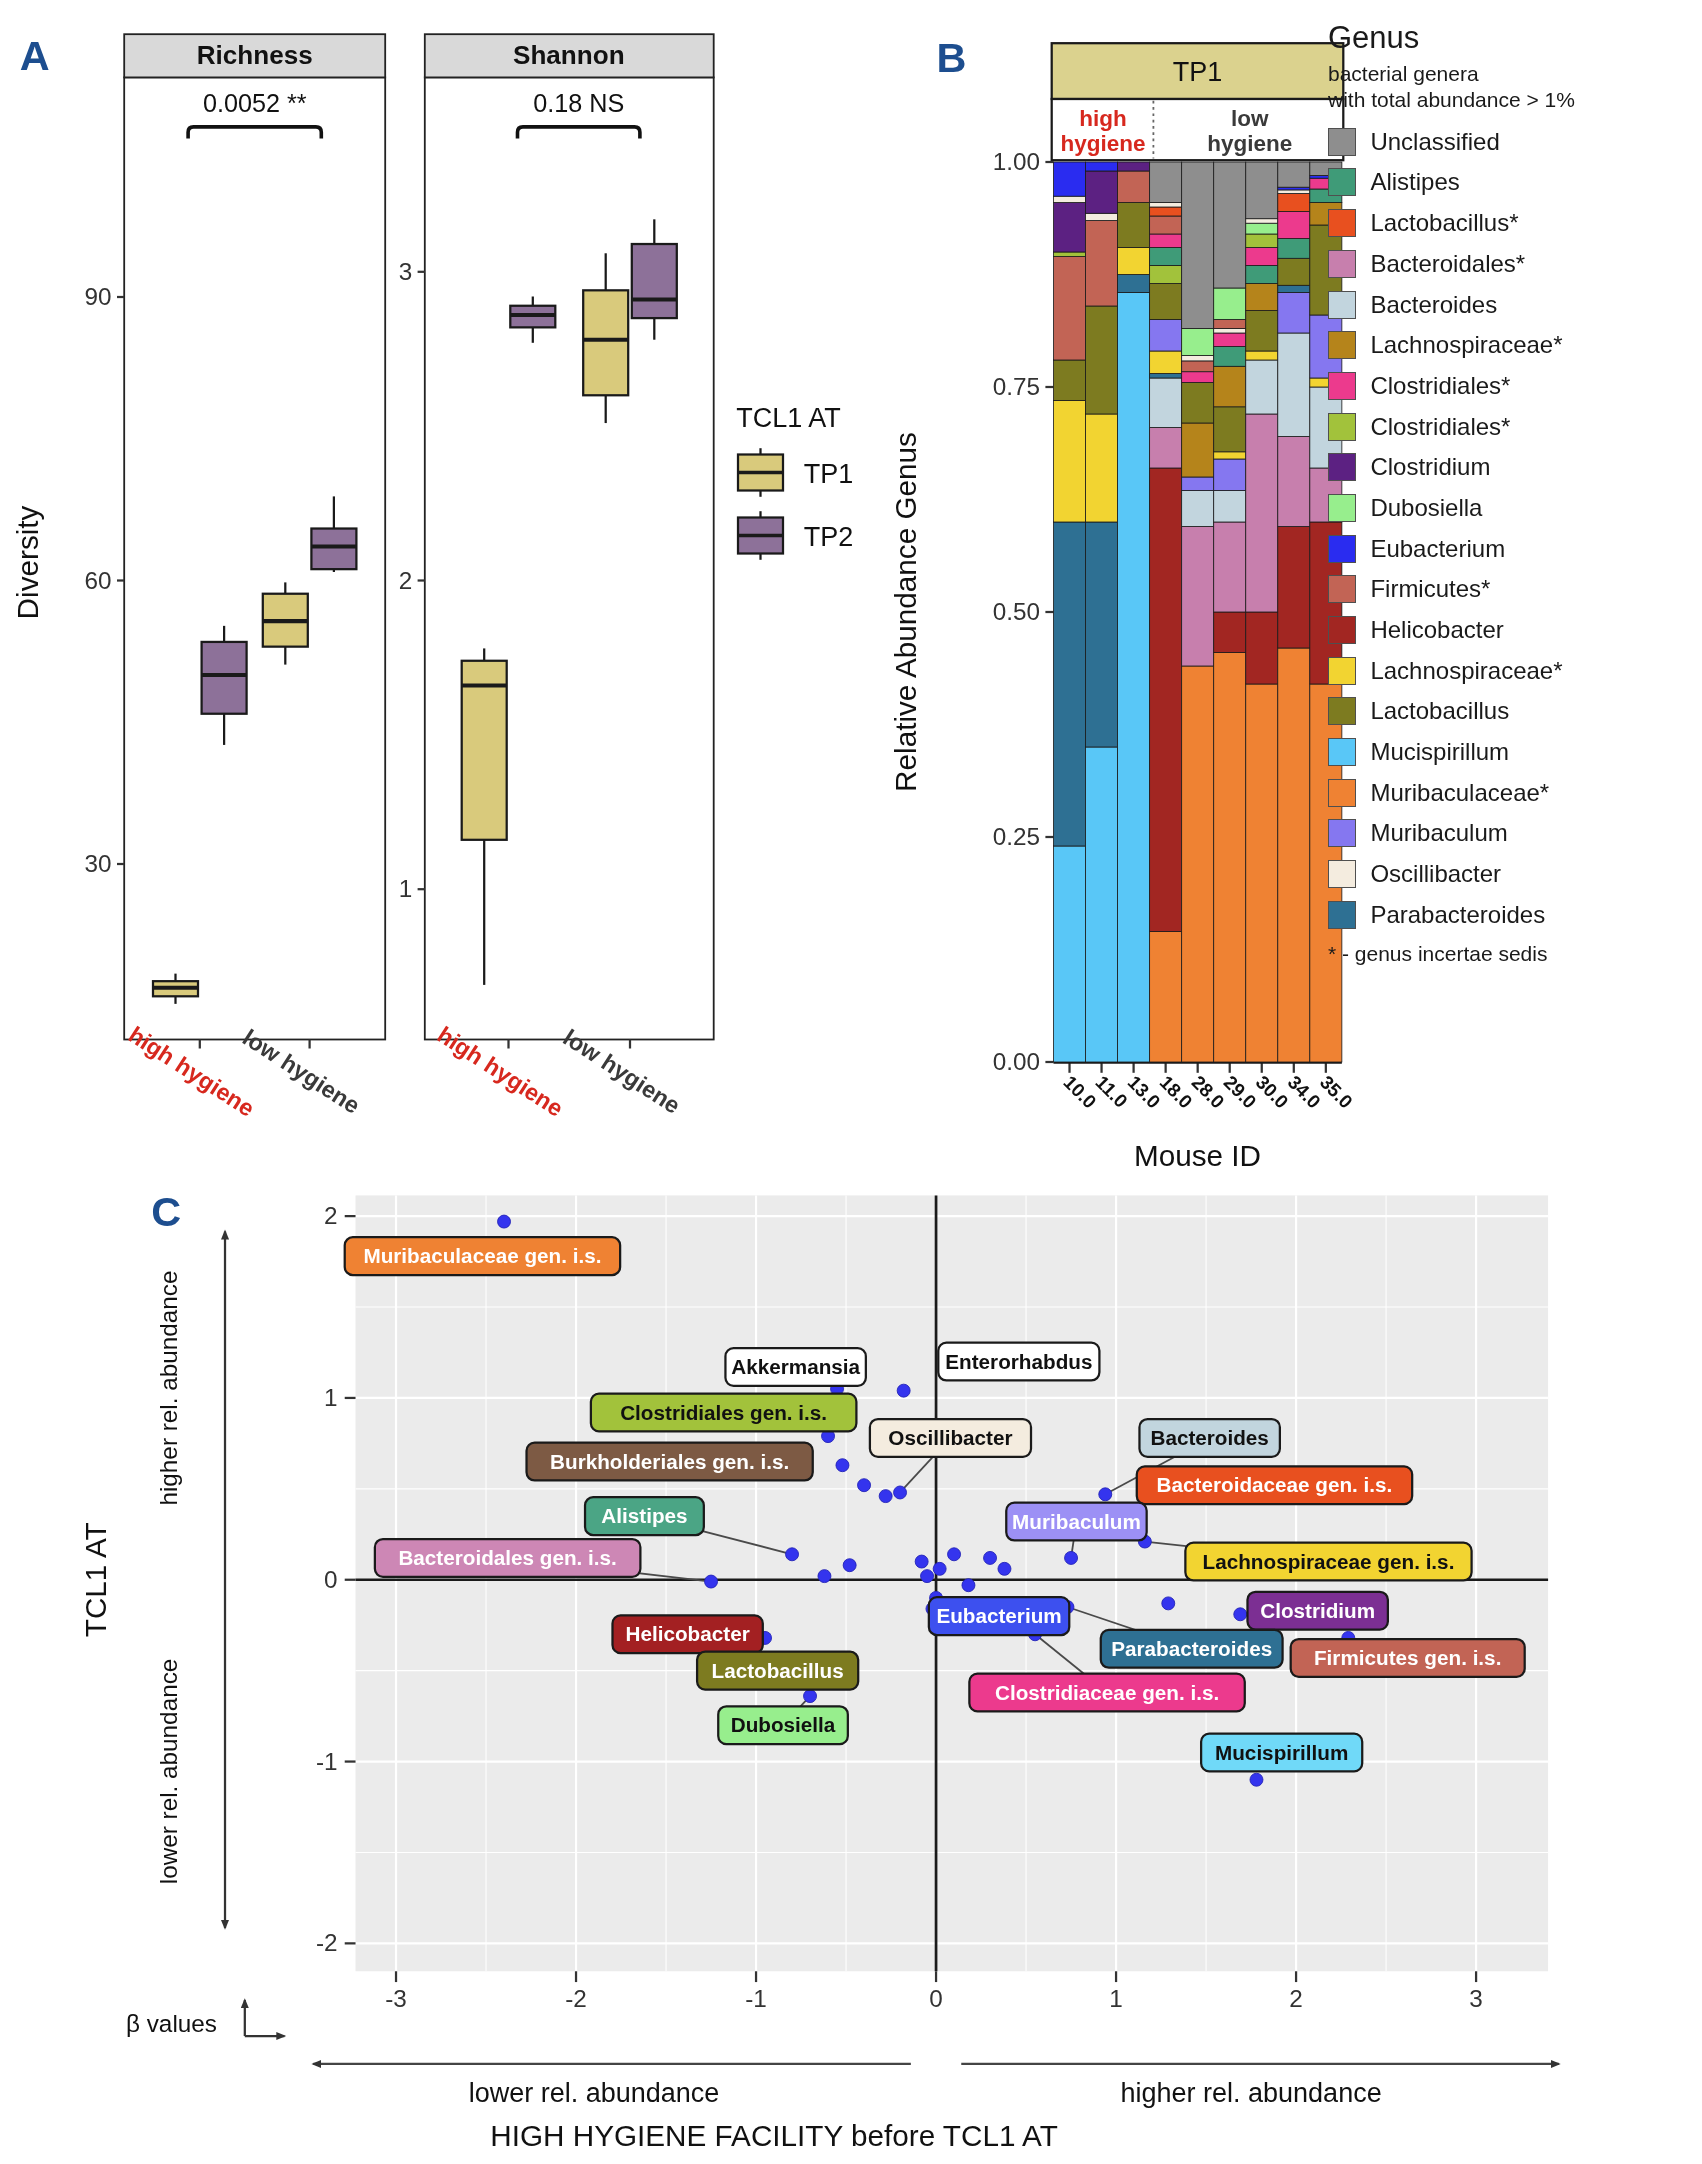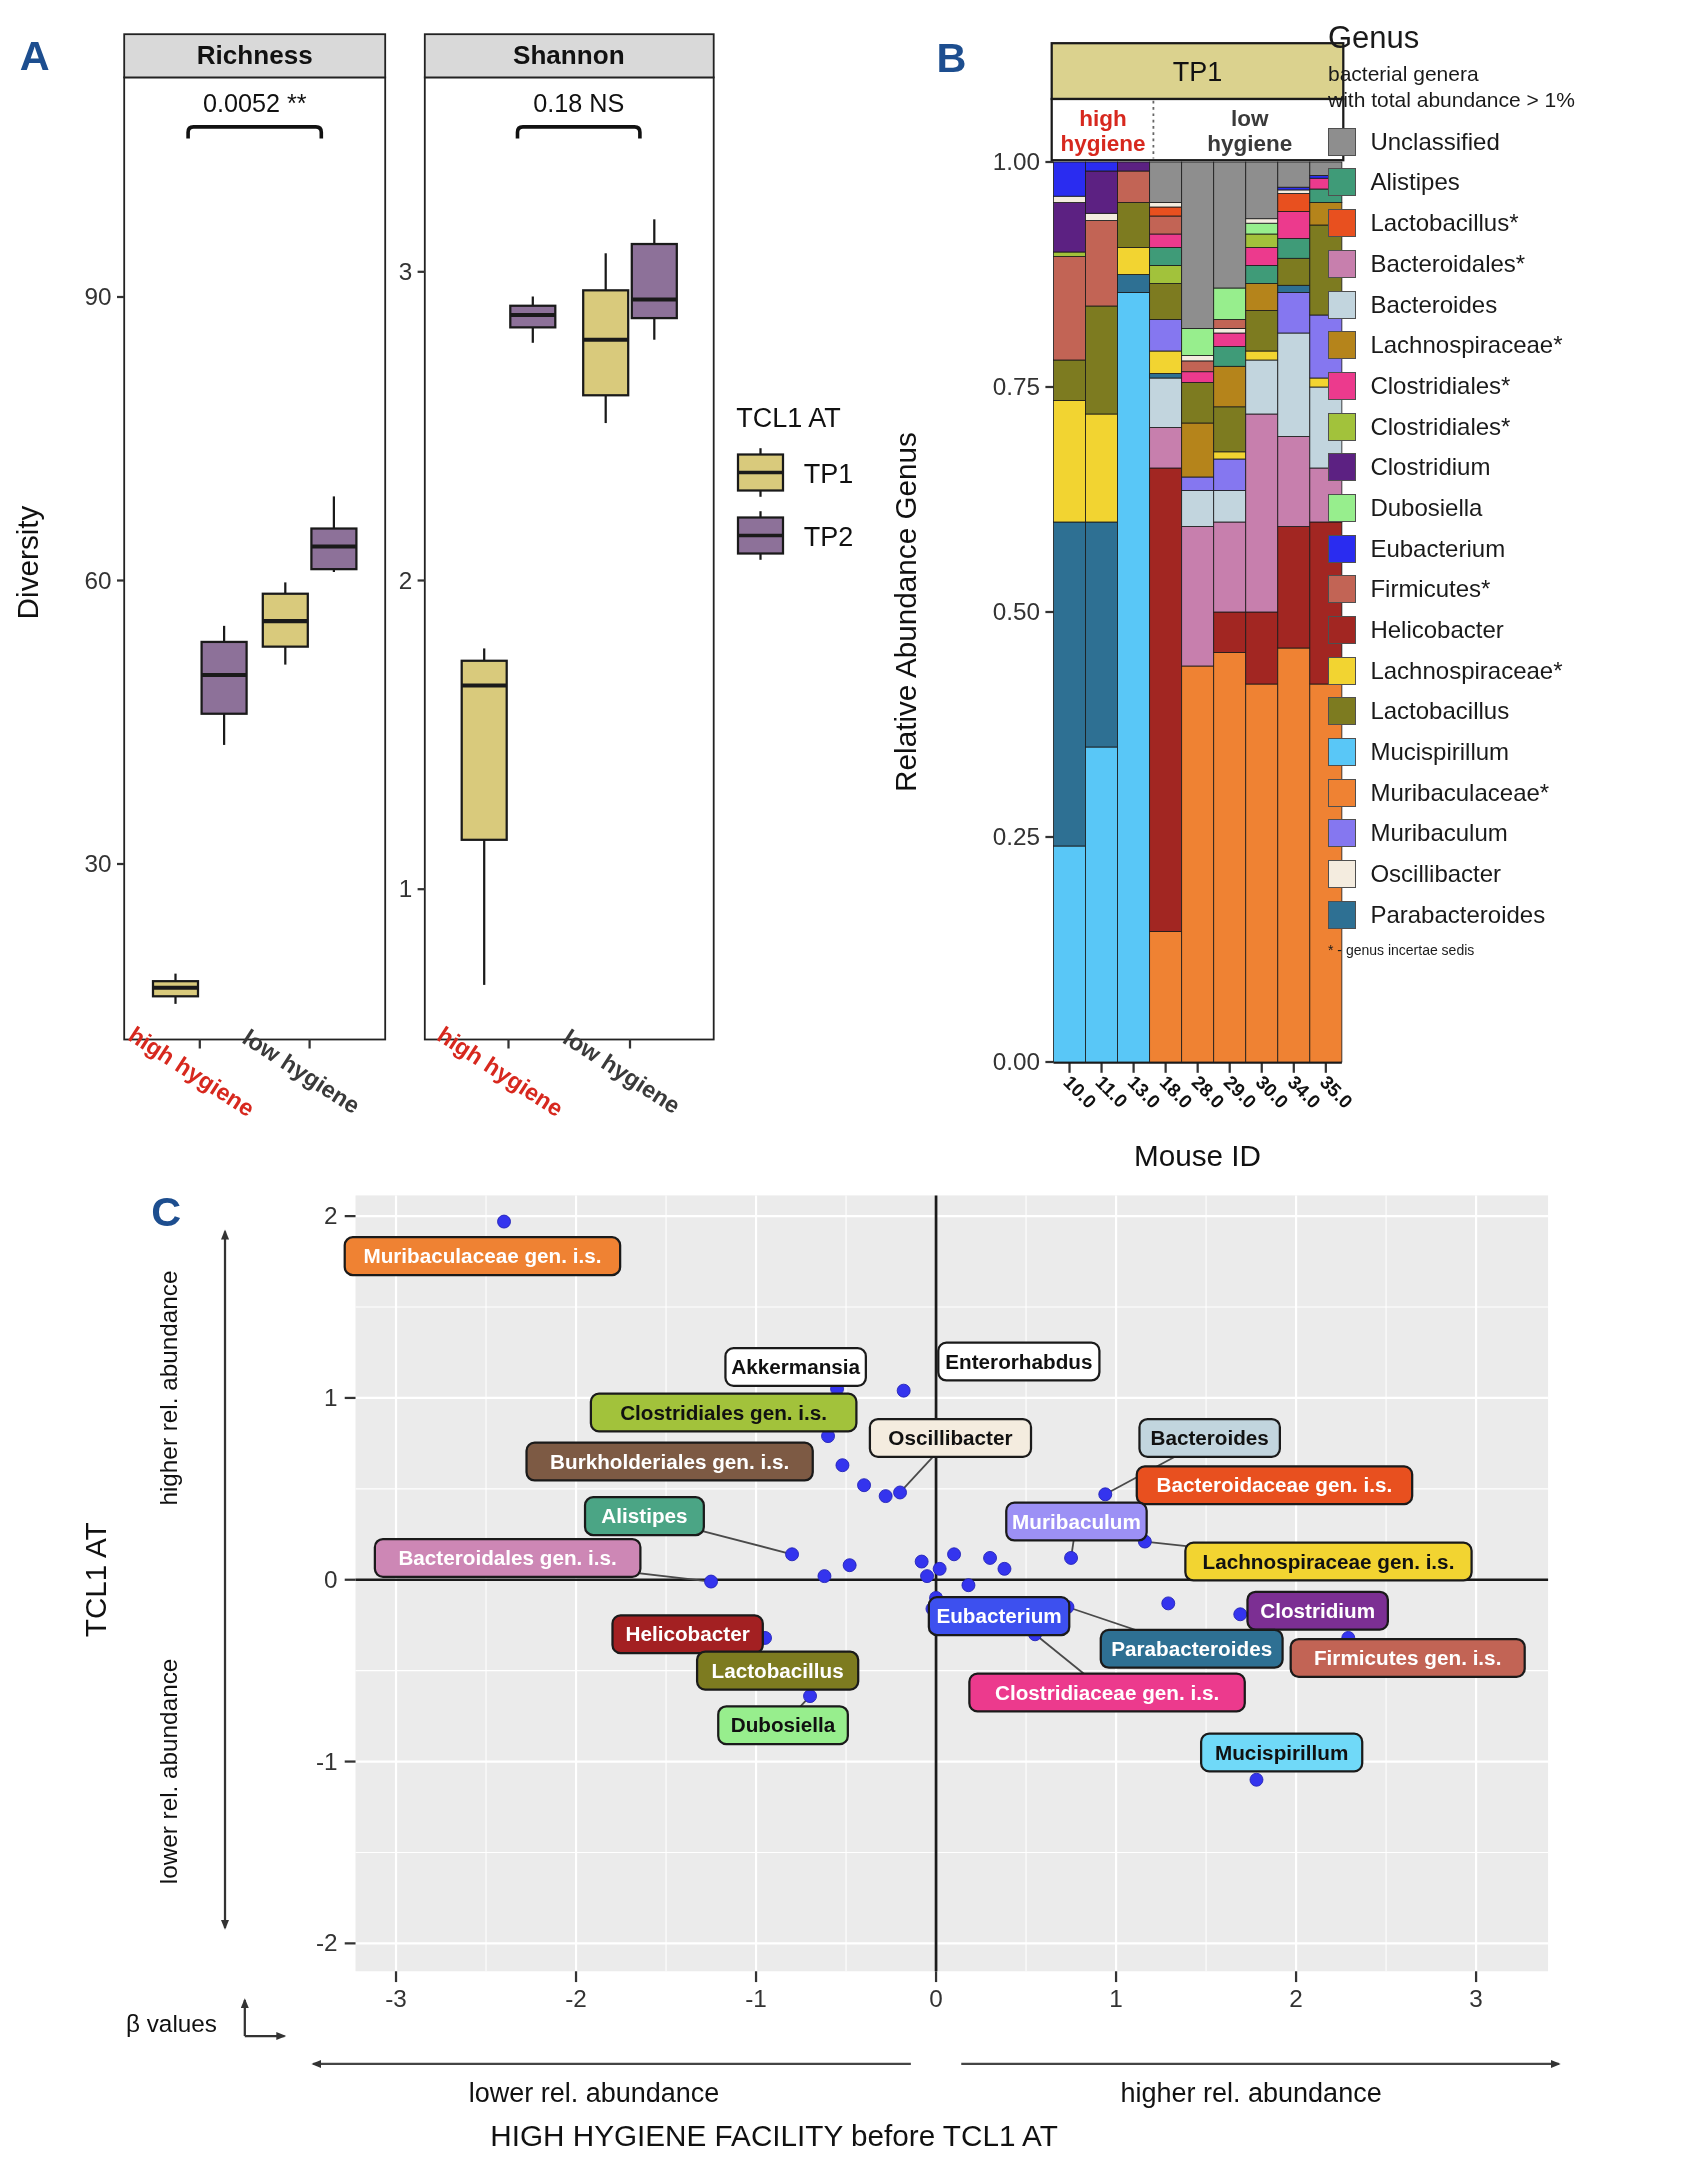--- a/index.html
+++ b/index.html
@@ -19,21 +19,21 @@
   .c-side{font:27px "Liberation Sans",sans-serif;fill:#111;}
   .c-arrowlab{font:30px "Liberation Sans",sans-serif;fill:#111;}
   .c-title{font:33px "Liberation Sans",sans-serif;fill:#111;}
   .genus-legend{position:absolute;left:1328px;top:20px;width:340px;}
   .genus-legend .gl-title{font-size:31px;font-weight:400;margin-bottom:5.4px;}
   .genus-legend .gl-sub{font-size:21px;line-height:26px;}
   .genus-legend .gl-items{margin-top:14.4px;}
   .genus-row{display:flex;align-items:flex-start;margin-bottom:11.7px;height:29px;}
   .genus-swatch{width:28px;height:28px;border:1.8px solid #4f4f4f;box-sizing:border-box;margin-right:14.4px;flex:0 0 auto;}
   .genus-name{font-size:24px;white-space:nowrap;}
-  .gl-foot{font-size:14px;margin-top:9px;}
+  .gl-foot{font-size:21px;margin-top:9px;}
 </style>
 </head>
 <body>
 
 <svg id="svg-a" width="909" height="1179" viewBox="0 0 1010 1310">
   <text class="panel-letter" x="22" y="78">A</text>
 
   <g id="a-grid">
       <line x1="138" y1="1117.5" x2="428" y2="1117.5" stroke="#f3f3f3" stroke-width="1.5"></line>
       <line x1="138" y1="802.5" x2="428" y2="802.5" stroke="#f3f3f3" stroke-width="1.5"></line>

